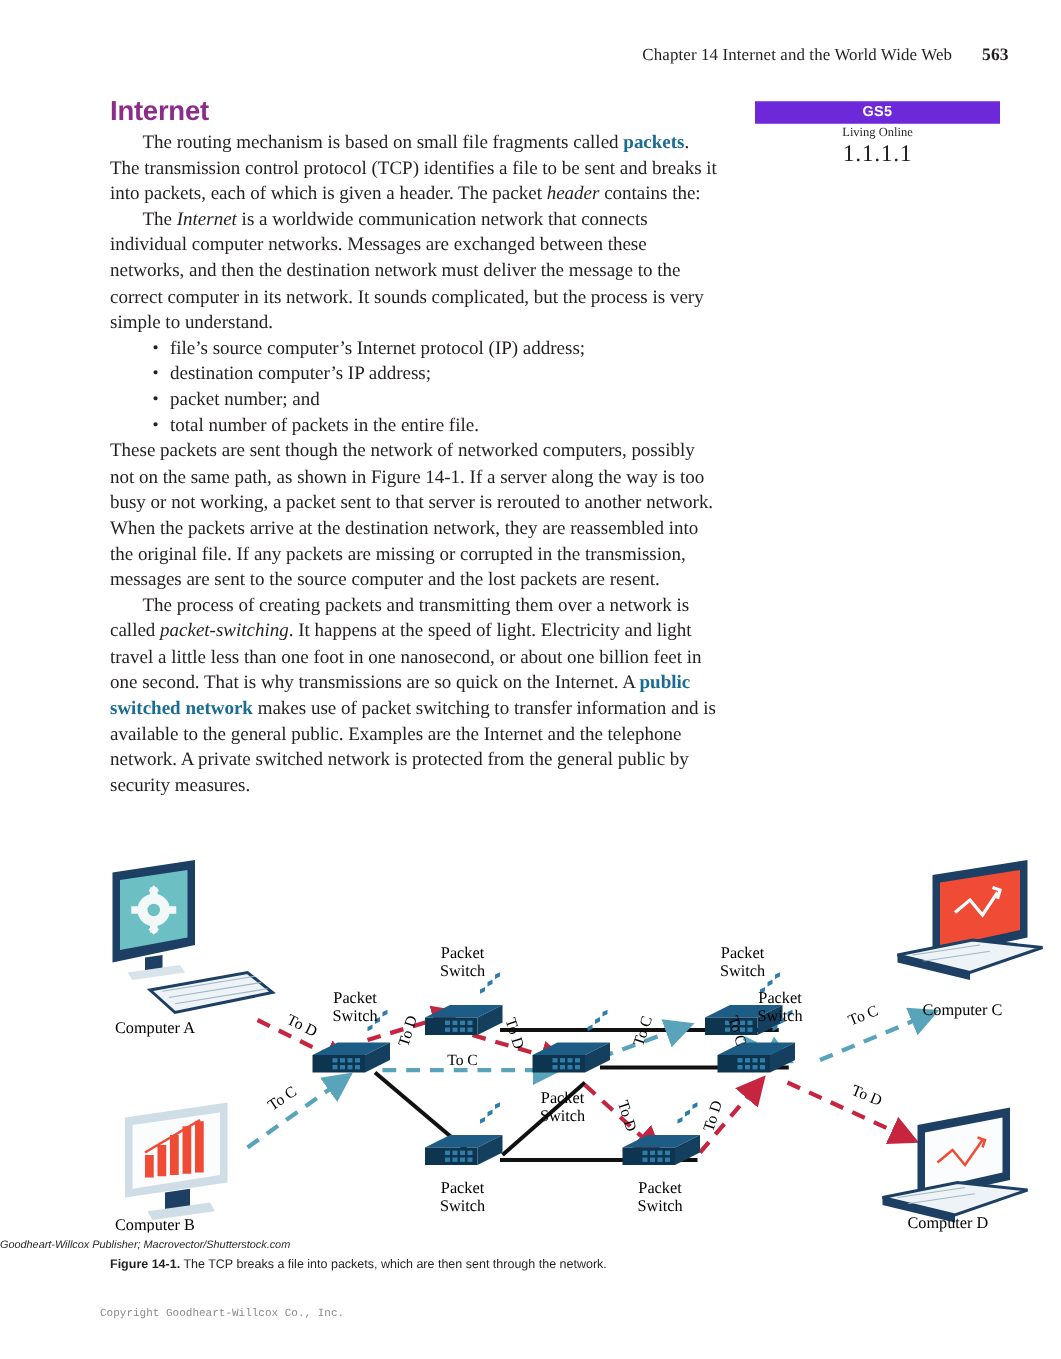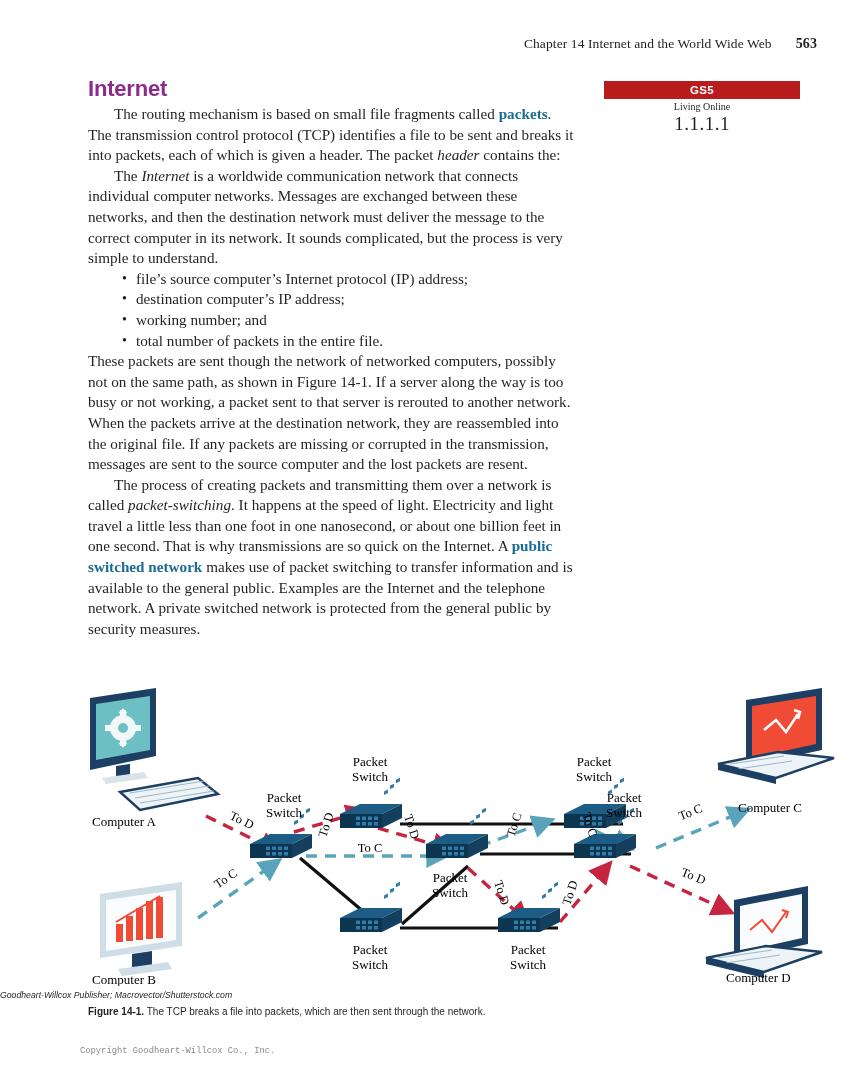--- a/index.html
+++ b/index.html
@@ -9,41 +9,41 @@
     font-family:"Liberation Serif", serif;
     color:#231f20;
     position:relative;
     overflow:hidden;
   }
   .page{position:relative;width:849px;height:1087px;}
 
   
   .runhead{
     position:absolute;left:0;top:36px;width:849px;
-    text-align:right;padding-right:32px;
+    text-align:right;padding-right:42px;
     box-sizing:border-box;
     font-size:13.5px;
     letter-spacing:.1px;
   }
   .runhead .chap{ }
   .runhead .pageno{font-weight:bold;margin-left:24px;font-size:14px;}
 
   
   .h1{
     position:absolute;left:88px;top:76px;
     font-family:"Liberation Sans", sans-serif;
     font-size:22px;font-weight:bold;
     color:#8d2b8b;
     letter-spacing:-.2px;
   }
 
   
   .badge{position:absolute;left:604px;top:81px;width:196px;text-align:center;}
   .badge .bar{
-    background:#b91c1c;color:#ffffff;
+    background:#6d28d9;color:#ffffff;
     font-family:"Liberation Sans", sans-serif;
     font-weight:bold;font-size:11.5px;
     padding:2.5px 0 3px;
     letter-spacing:.3px;
   }
   .badge .sub{
     font-family:Liberation Serif, serif;
     font-size:10px;color:#231f20;margin-top:2px;
   }
   .badge .code{
@@ -112,21 +112,21 @@
 
   <div class="body">
 
     <p class="ind"><span>The routing mechanism is based on small file fragments called </span><span class="kterm">packets</span><span>. The transmission control protocol (TCP) identifies a file to be sent and breaks it into packets, each of which is given a header. The packet </span><span class="i">header</span><span> contains the:</span></p>
 
     <p class="ind"><span>The </span><span class="i">Internet</span><span> is a worldwide communication network that connects individual computer networks. Messages are exchanged between these networks, and then the destination network must deliver the message to the correct computer in its network. It sounds complicated, but the process is very simple to understand.</span></p>
 
     <ul class="blist">
       <li>file’s source computer’s Internet protocol (IP) address;</li>
       <li>destination computer’s IP address;</li>
-      <li>working number; and</li>
+      <li>packet number; and</li>
       <li>total number of packets in the entire file.</li>
     </ul>
 
     <p>These packets are sent though the network of networked computers, possibly not on the same path, as shown in Figure 14-1. If a server along the way is too busy or not working, a packet sent to that server is rerouted to another network. When the packets arrive at the destination network, they are reassembled into the original file. If any packets are missing or corrupted in the transmission, messages are sent to the source computer and the lost packets are resent.</p>
 
     <p class="ind"><span>The process of creating packets and transmitting them over a network is called </span><span class="i">packet-switching</span><span>. It happens at the speed of light. Electricity and light travel a little less than one foot in one nanosecond, or about one billion feet in one second. That is why transmissions are so quick on the Internet. A </span><span class="kterm">public switched network</span><span> makes use of packet switching to transfer information and is available to the general public. Examples are the Internet and the telephone network. A private switched network is protected from the general public by security measures.</span></p>
   </div>
 
   <div class="figure">
     <svg width="770" height="300" viewBox="0 0 770 300" xmlns="http://www.w3.org/2000/svg">

